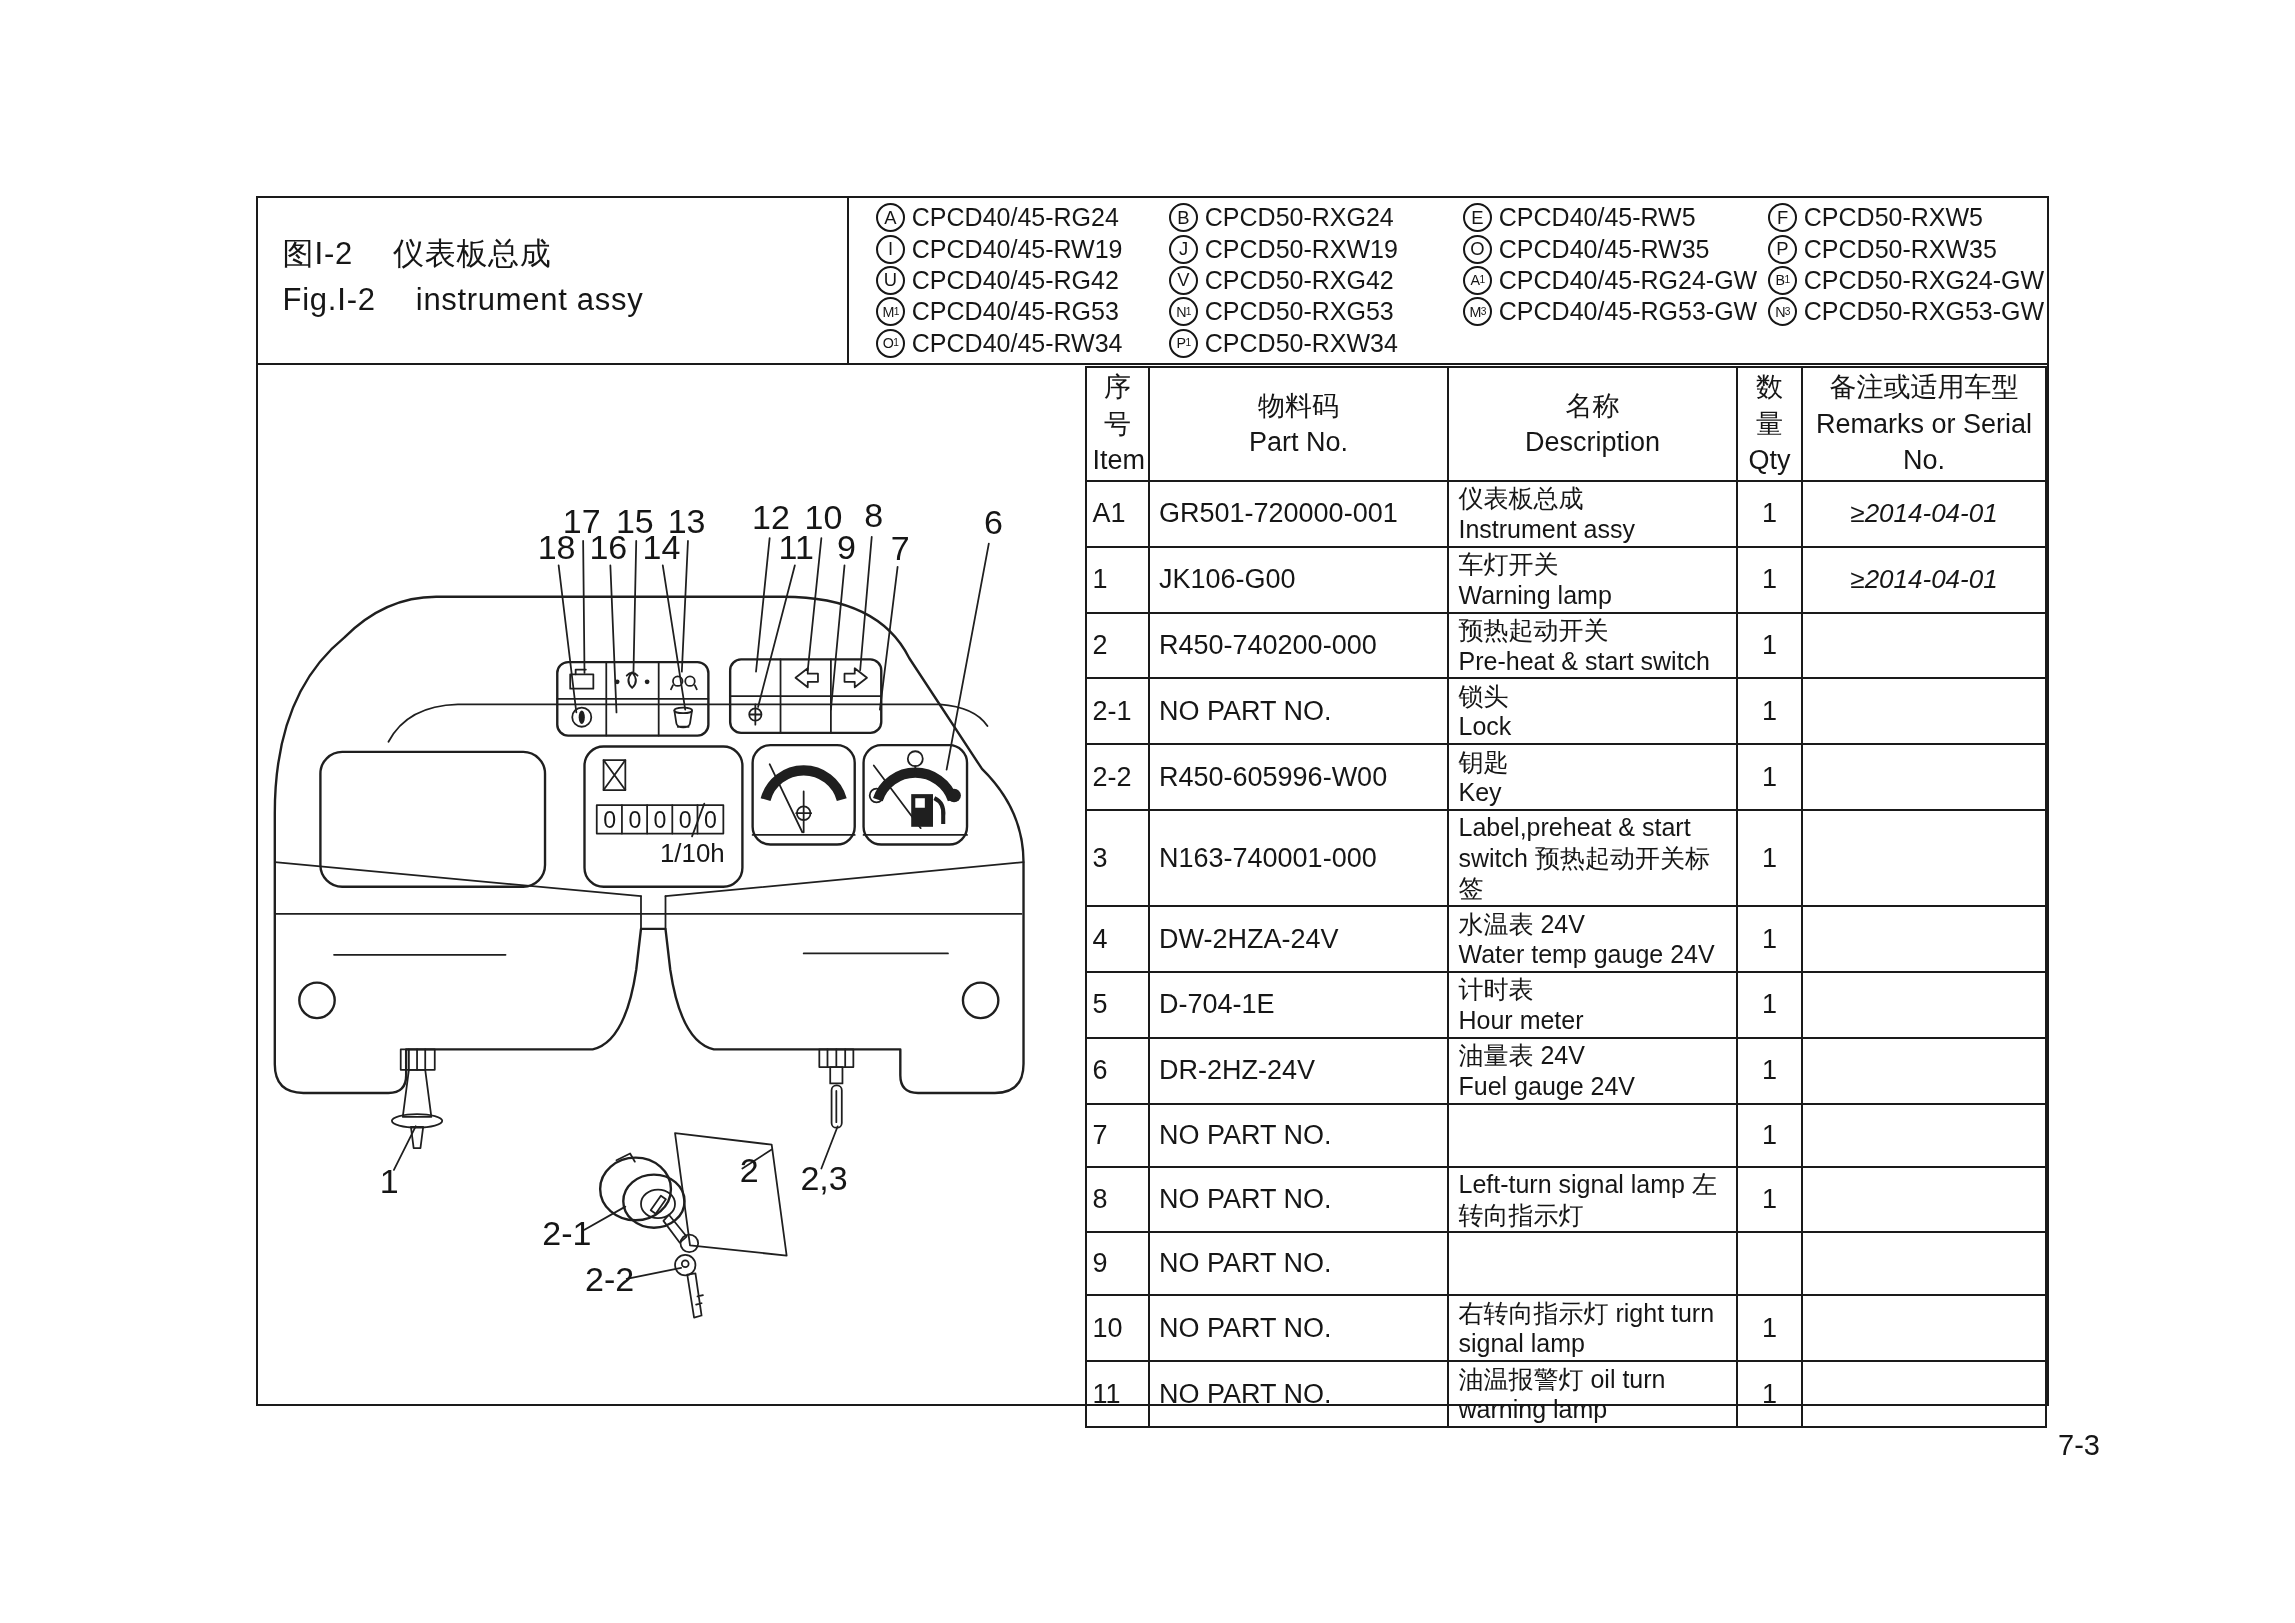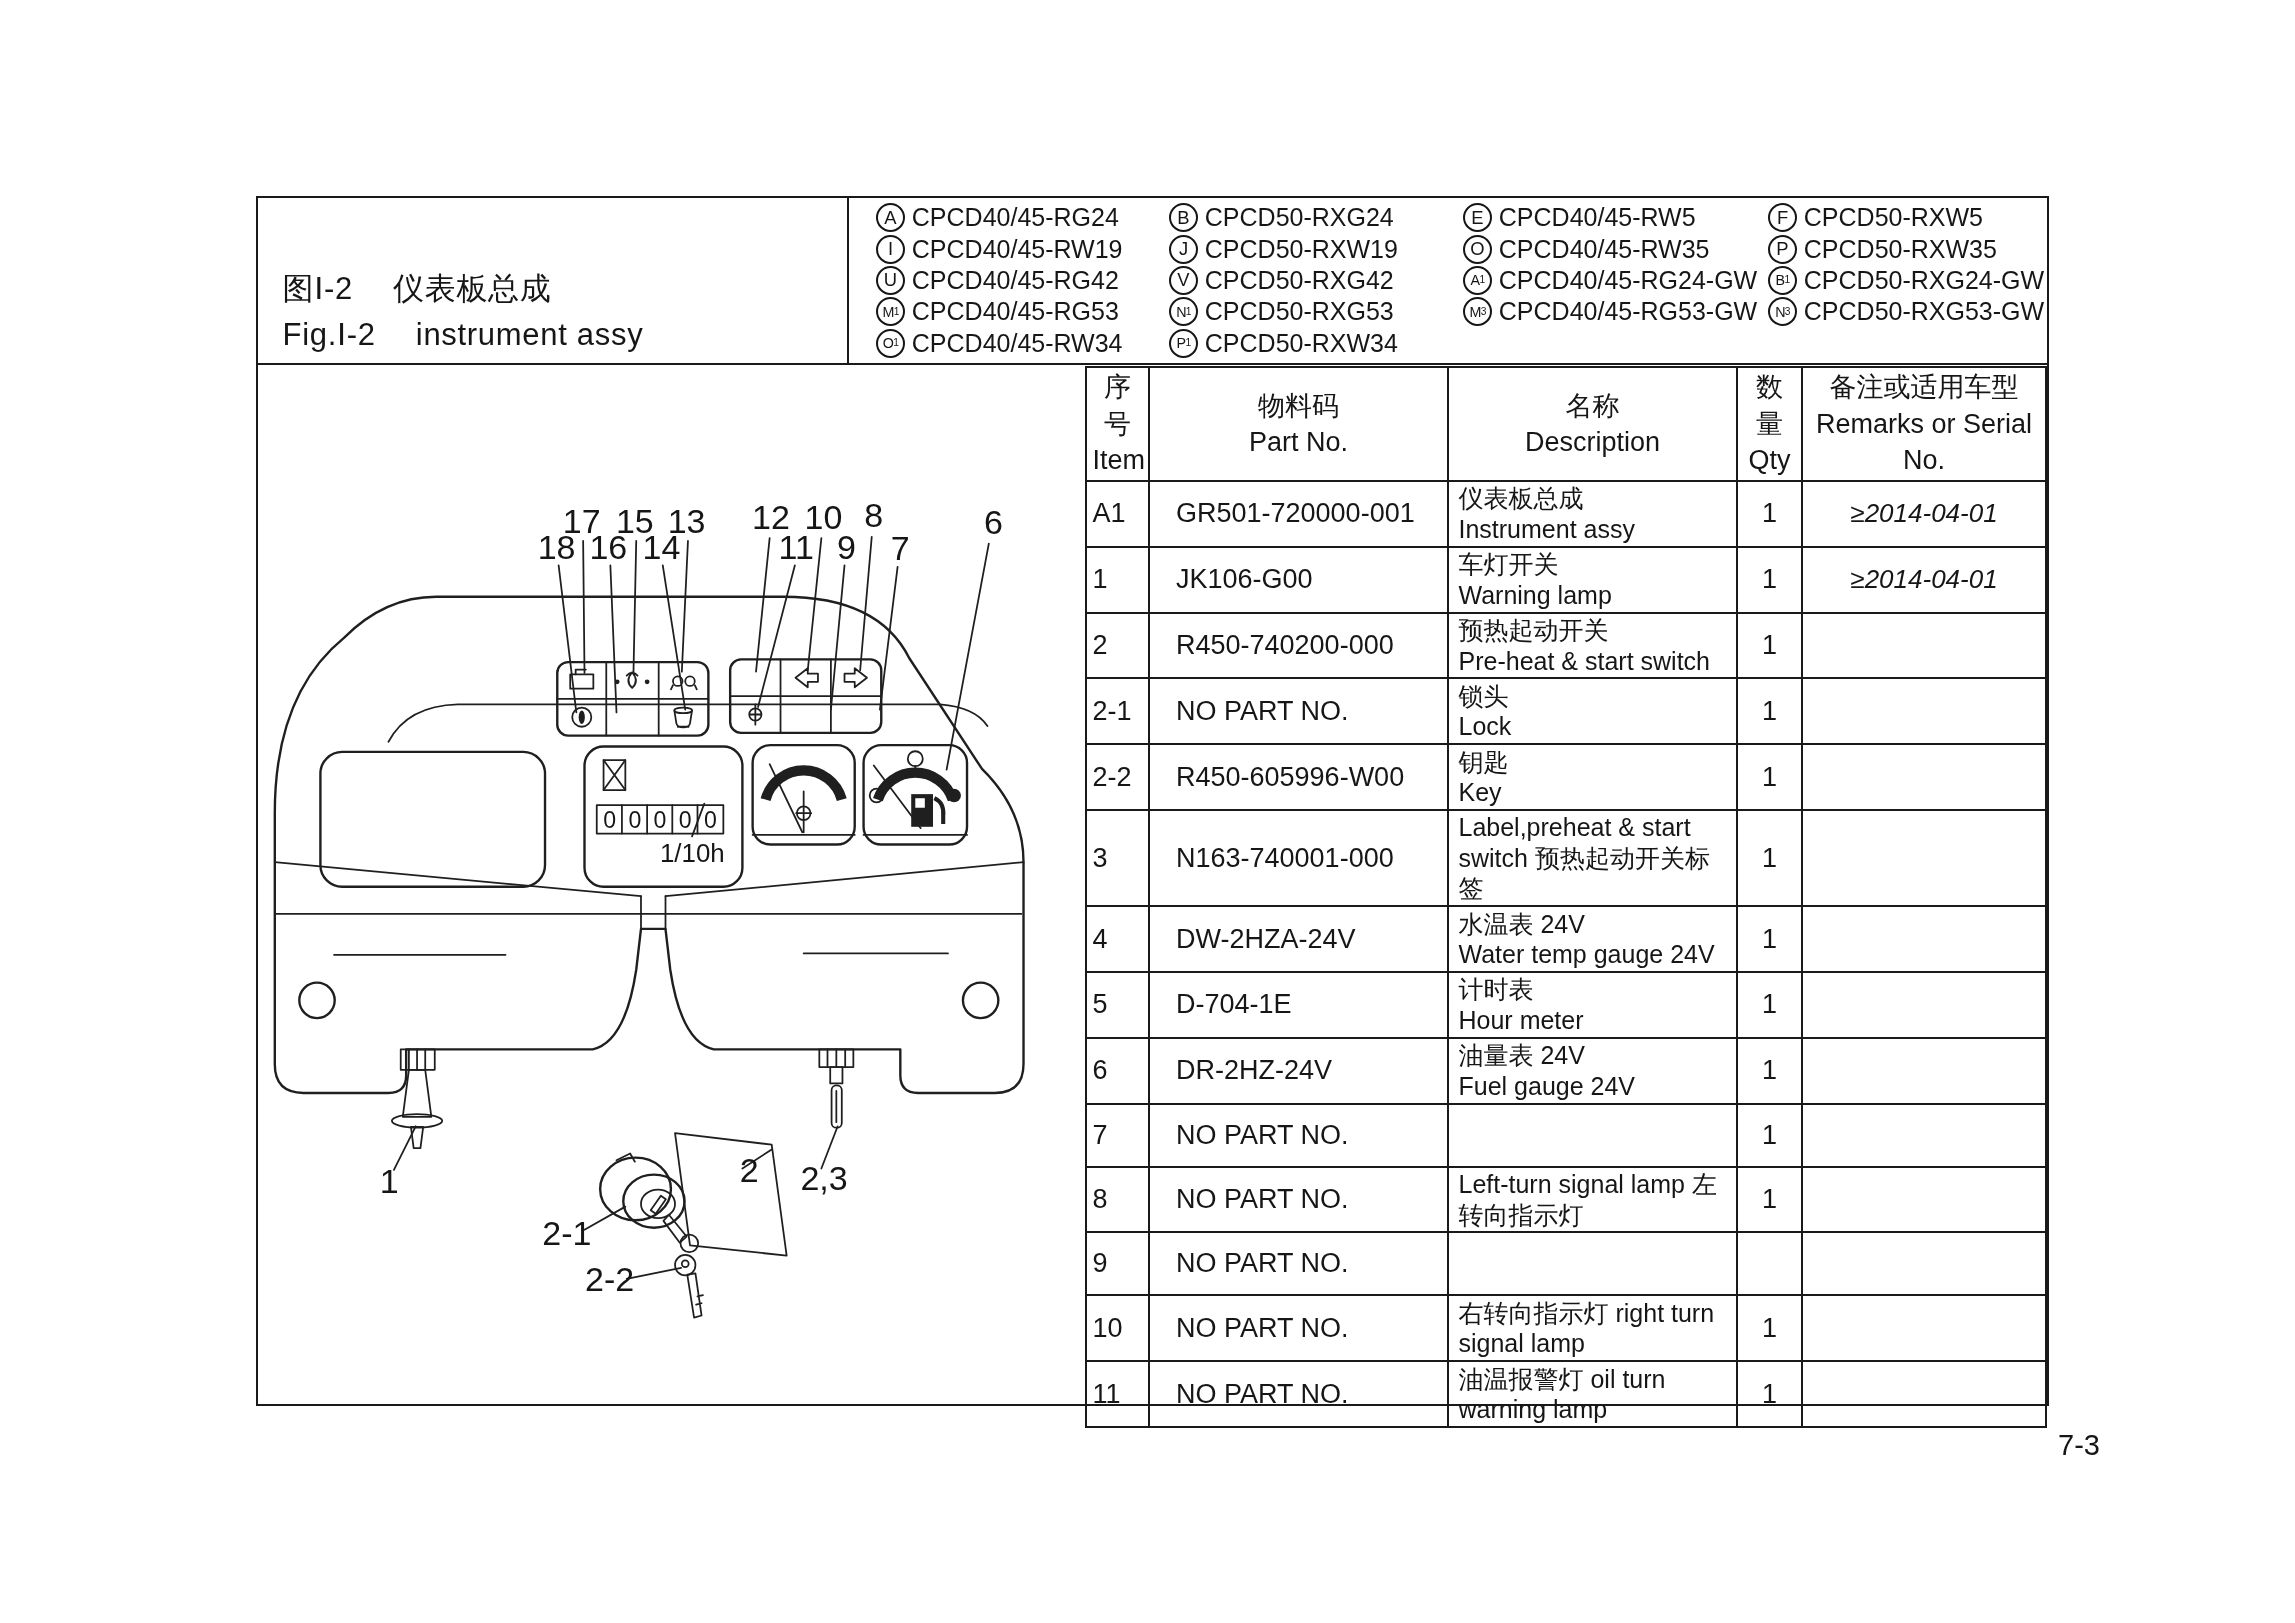--- a/index.html
+++ b/index.html
@@ -6,21 +6,21 @@
   .sheet{
     position:relative;width:2295px;height:1623px;background:#ffffff;
     font-family:"Liberation Sans","DejaVu Sans",sans-serif;color:#161616;overflow:hidden;
   }
   .frame{
     position:absolute;left:256px;top:196px;width:1793px;height:1210px;
     border:2.7px solid #1a1a1a;box-sizing:border-box;background:#fff;
   }
   
   .top-band{position:absolute;left:0;top:0;right:0;height:165px;border-bottom:2.7px solid #1a1a1a;}
-  .title-block{position:absolute;left:0;top:0;width:589px;height:100%;margin-top:35px;}
+  .title-block{position:absolute;left:0;top:0;width:589px;height:100%;}
   .title-line{position:absolute;left:24.5px;font-size:31px;letter-spacing:0.7px;white-space:nowrap;}
   .title-line.zh{top:35px;}
   .title-line.en{top:83px;}
   .title-line .t2{margin-left:40px;}
   .model-grid{
     position:absolute;left:589px;top:0;right:0;height:100%;
     border-left:2.7px solid #1a1a1a;box-sizing:border-box;
     display:grid;grid-template-columns:293px 294px 305px 1fr;grid-auto-rows:1fr;
     padding:4.1px 0 4.1px 27px;box-sizing:border-box;
   }
@@ -38,21 +38,21 @@
   table.parts col.c-item{width:63px;}
   table.parts col.c-part{width:299px;}
   table.parts col.c-desc{width:289px;}
   table.parts col.c-qty{width:65px;}
   table.parts th,table.parts td{
     border:2px solid #1a1a1a;padding:1.4px 5.5px;font-weight:normal;
     font-size:27px;vertical-align:middle;box-sizing:border-box;overflow:hidden;
   }
   table.parts thead th{text-align:center;height:80px;line-height:1.35;}
   table.parts td.item{text-align:left;}
-  table.parts td.part{padding-left:26px;}
+  table.parts td.part{padding-left:9px;}
   table.parts td.desc{font-size:25px;line-height:1.22;padding-left:9.5px;}
   table.parts td.qty{text-align:center;}
   table.parts td.remark{text-align:center;font-size:26px;font-style:italic;}
   table.parts tbody tr{height:63px;}
   .rembadge{
     display:inline-flex;align-items:center;justify-content:center;
     width:33px;height:33px;border:2px solid #161616;border-radius:50%;
     font-size:15px;letter-spacing:-0.7px;margin:0 4.1px;box-sizing:border-box;line-height:1;
   }
   .rembadge small{font-size:10.2px;line-height:1;}

